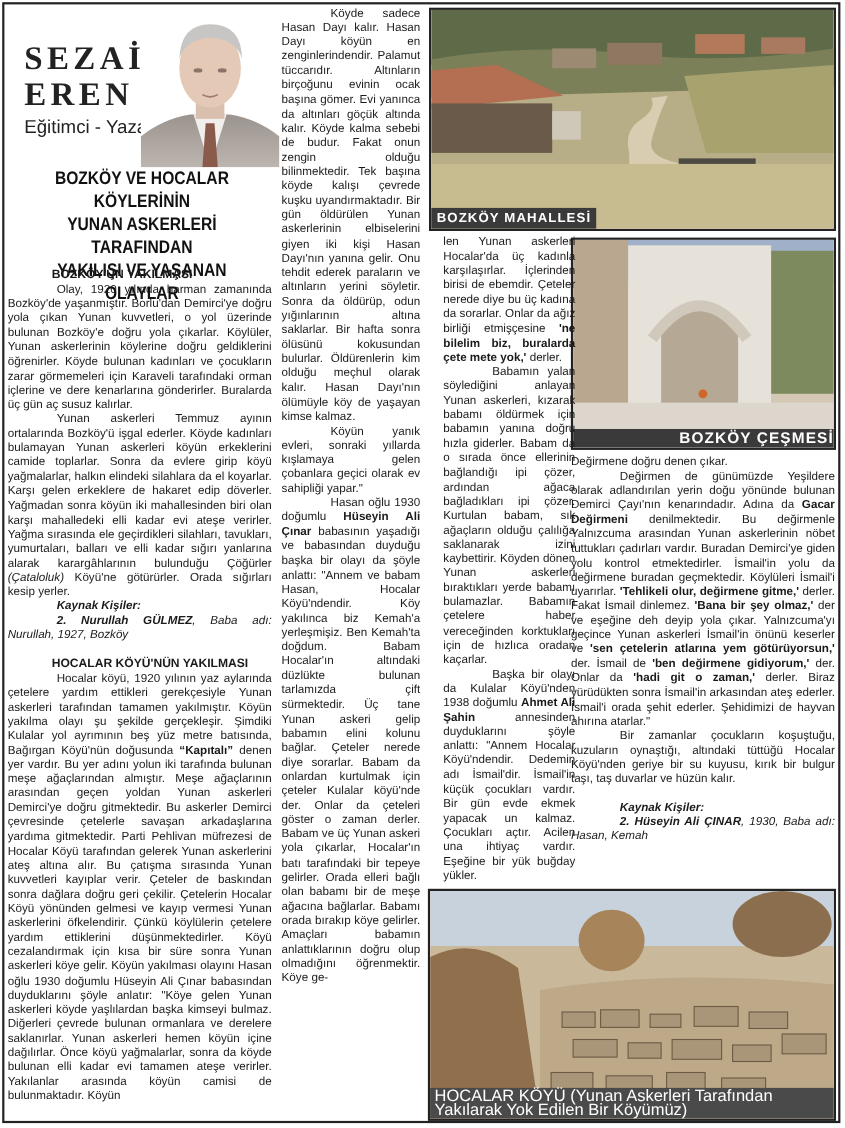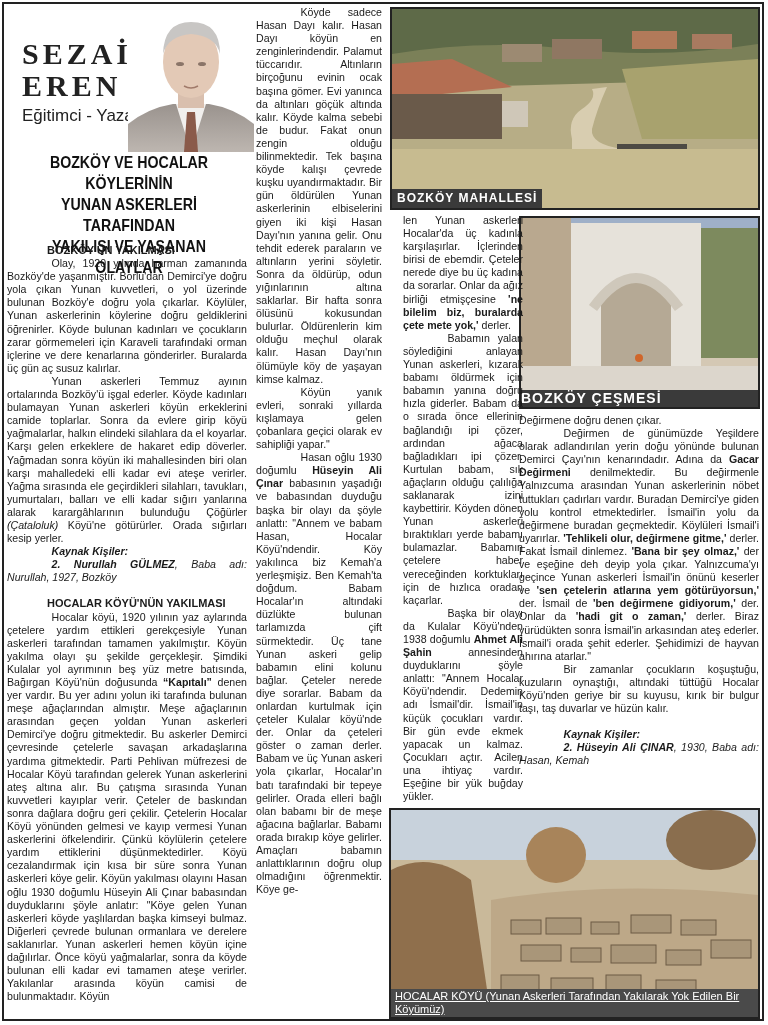--- a/index.html
+++ b/index.html
@@ -11,21 +11,21 @@
   .col p.src { text-indent:4.2em; font-style:italic; }
   .sub { font-weight:bold; font-size:11px; margin:0; text-align:left; }
   
   .author-box { position:absolute; left:8px; top:8px; width:242px; height:138px; }
   .author-name { position:absolute; left:14px; top:30px; font-family:"Liberation Serif", serif; font-weight:bold; font-size:30px; line-height:32px; letter-spacing:4px; color:#222; }
   .author-role { position:absolute; left:14px; top:98px; font-size:17px; color:#222; }
   .portrait { position:absolute; left:120px; top:4px; width:126px; height:140px; }
   .headline { position:absolute; left:6px; top:152px; width:246px; text-align:center; font-family:"Liberation Sans", sans-serif; font-weight:bold; font-size:16.5px; line-height:21px; transform:scaleX(0.86); transform-origin:center top; color:#111; }
   .photo { position:absolute; border:2px solid #222; overflow:hidden; box-sizing:border-box; }
   .caption { position:absolute; background:#3a3a3a; color:#fff; font-weight:bold; letter-spacing:1px; }
-  .cap-small { position:absolute; background:#4a4a4a; color:#fff; font-size:11px;text-decoration:underline; }
+  .cap-small { position:absolute; background:#4a4a4a; color:#fff; font-size:15px; }
 </style>
 </head>
 <body>
 
 <div class="frame"></div>
 
 <div class="author-box">
   <div class="author-name">
     <div>SEZAİ</div>
     <div>EREN</div>
@@ -100,21 +100,21 @@
     <rect width="237" height="174" fill="#d4c8b4"></rect>
     <rect x="0" y="0" width="237" height="40" fill="#9fb0c8"></rect>
     <rect x="0" y="0" width="50" height="174" fill="#b9a88f"></rect>
     <rect x="180" y="10" width="57" height="130" fill="#7d8a5e"></rect>
     <rect x="50" y="5" width="130" height="150" fill="#e6e2da"></rect>
     <path d="M80 155 L80 85 Q115 40 150 85 L150 155 Z" fill="#b5a995"></path>
     <path d="M72 90 Q115 30 158 90" stroke="#cfc8bb" stroke-width="10" fill="none"></path>
     <rect x="0" y="148" width="237" height="26" fill="#dcd6cc"></rect>
     <circle cx="118" cy="140" r="4" fill="#d0662a"></circle>
   </svg>
-  <div class="caption" style="left:0; right:0; bottom:0; text-align:left; font-size:14px; line-height:17px;">BOZKÖY ÇEŞMESİ</div>
+  <div class="caption" style="left:0; right:0; bottom:0; text-align:right; font-size:14px; line-height:17px;">BOZKÖY ÇEŞMESİ</div>
 </div>
 
 <div class="col" style="left:391px; top:214px; width:120px;margin-left:12px;">
   <p class="noind"><span>len Yunan askerleri Hocalar'da üç kadınla karşılaşırlar. İçlerinden birisi de ebemdir. Çeteler nerede diye bu üç kadına da sorarlar. Onlar da ağız birliği etmişçesine</span> <b>'ne bilelim biz, buralarda çete mete yok,'</b> <span>derler.</span></p>
   <p>Babamın yalan söylediğini anlayan Yunan askerleri, kızarak babamı öldürmek için babamın yanına doğru hızla giderler. Babam da o sırada önce ellerinin bağlandığı ipi çözer, ardından ağaca bağladıkları ipi çözer. Kurtulan babam, sık ağaçların olduğu çalılığa saklanarak izini kaybettirir. Köyden dönen Yunan askerleri bıraktıkları yerde babamı bulamazlar. Babamın çetelere haber vereceğinden korktukları için de hızlıca oradan kaçarlar.</p>
   <p><span>Başka bir olayı da Kulalar Köyü'nden 1938 doğumlu</span> <b>Ahmet Ali Şahin</b> <span>annesinden duyduklarını şöyle anlattı: "Annem Hocalar Köyü'ndendir. Dedemin adı İsmail'dir. İsmail'in küçük çocukları vardır. Bir gün evde ekmek yapacak un kalmaz. Çocukları açtır. Acilen una ihtiyaç vardır. Eşeğine bir yük buğday yükler.</span></p>
 </div>
 
 <div class="col" style="left:519px; top:414px; width:240px;">
   <p class="noind">Değirmene doğru denen çıkar.</p>

